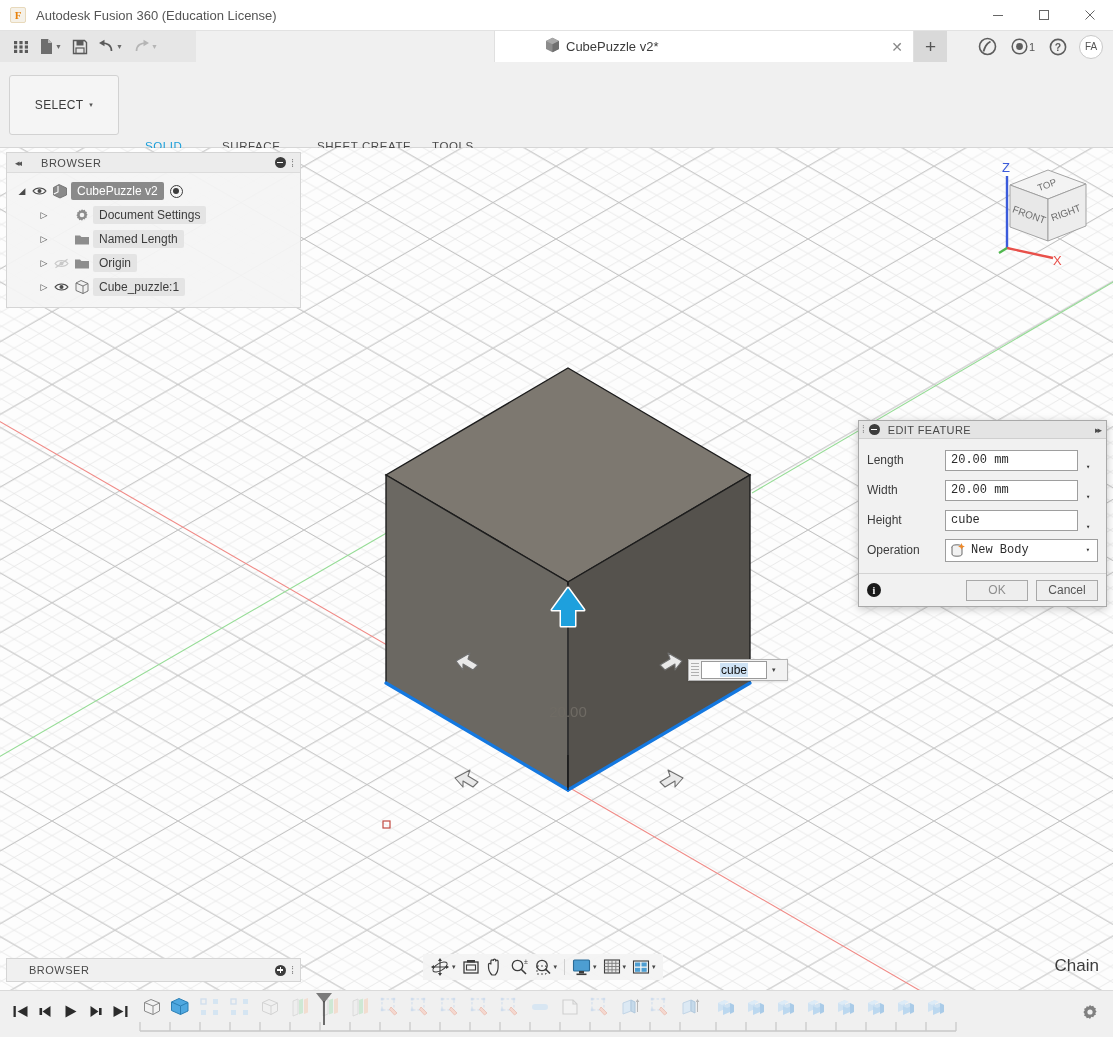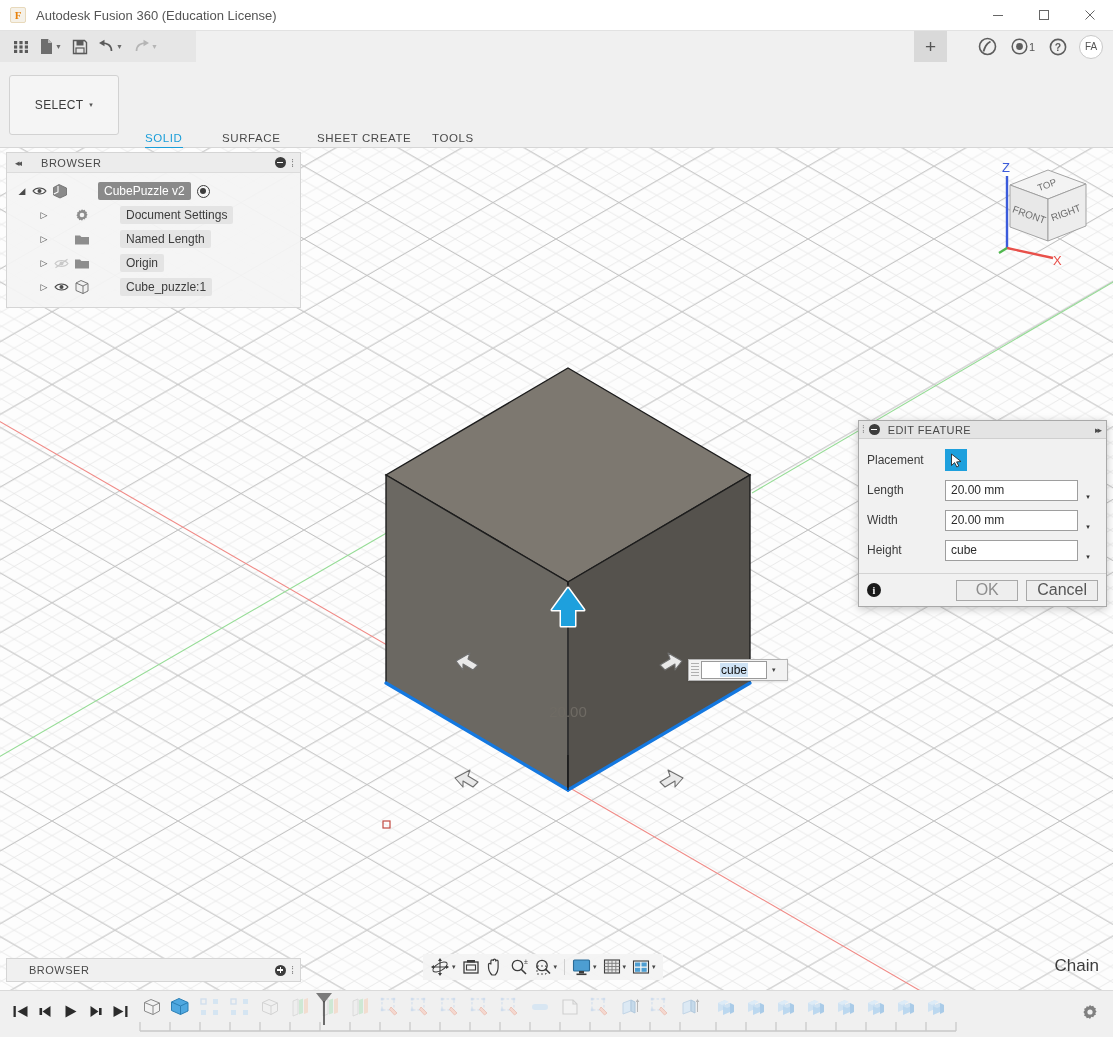--- a/index.html
+++ b/index.html
@@ -83,21 +83,21 @@
   #design-btn {
     position:absolute; left:9px; top:13px; width:110px; height:60px;
     border:1px solid #d2d2d2; border-radius:3px; background:#f5f5f5;
     display:flex; align-items:center; justify-content:center;
     font-size:12px; color:#3c3c3c; letter-spacing:.3px;
   }
   #design-caret { font-size:7px; margin-left:6px; color:#555; }
 
   #tabrow { position:absolute; left:130px; top:66px; height:20px; }
   .rtab {
-    position:absolute; top:4px; font-size:11.5px; letter-spacing:.6px;
+    position:absolute; top:12px; font-size:11.5px; letter-spacing:.6px;
     color:#4a4a4a; white-space:nowrap;
   }
   .rtab.active { color:#1a9ed9; }
   .rtab .ul { position:absolute; left:0; right:0; bottom:-6px; height:3px; background:#1a9ed9; }
 
   #toolrow { position:absolute; left:0; top:86px; height:62px; }
   .tool {
     position:absolute; top:0; width:44px; height:44px;
     display:flex; align-items:center; justify-content:center;
   }
@@ -136,21 +136,21 @@
   .grip { margin-left:5px; font-size:11px; color:#888; }
 
   #browser-body { padding:6px 0 8px 0; background:transparent; }
   .node { height:24px; display:flex; align-items:center; font-size:12px; }
   .twisty {
     width:14px; text-align:center; color:#4a4a4a; font-size:9px; flex:0 0 auto;
   }
   .eye { width:20px; display:flex; align-items:center; justify-content:center; flex:0 0 auto; }
   .nodeicon { width:22px; display:flex; align-items:center; justify-content:center; flex:0 0 auto; }
   .nodelabel {
-    font-size:12px; color:#3c3c3c; padding:2px 6px; background:#e4e4e4; border-radius:2px;margin-left:27px;
+    font-size:12px; color:#3c3c3c; padding:2px 6px; background:#e4e4e4; border-radius:2px;
   }
   .nodelabel.sel { background:#8a8a8a; color:#fff; }
   .radio-dot {
     width:13px; height:13px; border-radius:50%; border:1.5px solid #3c3c3c;
     display:flex; align-items:center; justify-content:center; margin-left:6px;
   }
   .radio-dot i { width:6px; height:6px; border-radius:50%; background:#3c3c3c; display:block; }
 
   
   #viewcube { position:absolute; right:8px; top:10px; width:120px; height:110px; }
@@ -183,21 +183,21 @@
     height:18px; background:#e4e4e4; border-bottom:1px solid #cfcfcf;
     display:flex; align-items:center;
   }
   #dlg-grip { margin-left:3px; font-size:10px; color:#8a8a8a; }
   #dlg-hdr .minus-circle { margin-left:4px; }
   #dlg-title { margin-left:8px; font-size:11px; letter-spacing:.4px; color:#4a4a4a; }
   #dlg-expand { margin-left:auto; margin-right:6px; font-size:9px; color:#4a4a4a; letter-spacing:-2px; }
   #dlg-body { padding:6px 8px 8px 8px; border-bottom:1px solid #d3d3d3; }
   .frow { display:flex; align-items:center; height:30px; }
   .flabel { width:78px; font-size:12px; color:#3c3c3c; }
-  .fctrl { flex:1; display:flex; align-items:flex-end; }
+  .fctrl { flex:1; display:flex; align-items:flex-end;font-family:Liberation Mono, monospace; }
   .finput {
     flex:1; height:21px; background:#fff; border:1px solid #9e9e9e;
     display:flex; align-items:center; padding-left:5px; font-size:12px; color:#2b2b2b;
   }
   .fcaret { width:20px; text-align:center; font-size:7px; color:#333; }
   #placement-btn {
     width:22px; height:22px; background:#1ea0dd; display:flex;
     align-items:center; justify-content:center;
   }
   .fselect {
@@ -206,21 +206,21 @@
   }
   .fselect .selcaret { margin-left:auto; margin-right:7px; font-size:7px; color:#333; }
   #dlg-footer { height:32px; display:flex; align-items:center; padding:0 8px; }
   #info-icon {
     width:14px; height:14px; border-radius:50%; background:#1a1a1a; color:#fff;
     font-size:10px; font-weight:bold; display:flex; align-items:center; justify-content:center;
     font-family:"Liberation Serif", serif;
   }
   .dbtn {
     height:21px; min-width:62px; border:1px solid #a8a8a8; background:#eeeeee;
-    display:flex; align-items:center; justify-content:center; font-size:16px; color:#555;
+    display:flex; align-items:center; justify-content:center; font-size:12px; color:#555;
     margin-left:8px; padding:0 10px;
   }
   #ok-btn { color:#8e8e8e; }
 
   
   #comments {
     position:absolute; left:6px; bottom:8px; width:295px; height:24px;
     background:#f0f0f0; border:1px solid #d5d5d5; display:flex; align-items:center;
   }
   #comments-title { margin-left:22px; font-size:11px; letter-spacing:.5px; color:#4a4a4a; }
@@ -328,20 +328,31 @@
     <div class="qa-icon">
       <svg width="17" height="15" viewBox="0 0 17 15">
           <path d="M3.5 12 C3.5 6 8 4 13 4" fill="none" stroke="#b5b5b5" stroke-width="1.7"></path>
           <path d="M16 4 L10.5 0.8 L10.5 7.2 Z" fill="#b5b5b5"></path>
         </svg>
       <span class="qa-caret" style="color:#b5b5b5">▼</span>
     </div>
   </div>
 
   <div id="tabstrip">
+    <div id="doc-tab">
+      <span class="tabicon" style="margin-left:50px;">
+        <svg width="15" height="16" viewBox="0 0 15 16">
+            <path d="M7.5 0.7 L14 4 V12 L7.5 15.3 L1 12 V4 Z" fill="#8c8c8c"></path>
+            <path d="M7.5 0.7 L14 4 L7.5 7.3 L1 4 Z" fill="#a8a8a8"></path>
+            <path d="M7.5 7.3 L14 4 V12 L7.5 15.3 Z" fill="#6f6f6f"></path>
+          </svg>
+      </span>
+      <span class="tablabel">CubePuzzle v2*</span>
+      <span id="tab-close">✕</span>
+    </div>
     <div id="plus-tab">+</div>
 
     <div id="tabstrip-right">
       <div class="tr-icon">
         <svg width="19" height="19" viewBox="0 0 19 19">
             <circle cx="9.5" cy="9.5" r="8" fill="none" stroke="#5d5d5d" stroke-width="1.6"></circle>
             <path d="M12.5 4.5 C8 7 7 10 5.5 14.5" stroke="#5d5d5d" stroke-width="1.8" fill="none"></path>
           </svg>
       </div>
       <div class="tr-icon" style="width:auto;padding:0 6px;">
@@ -784,30 +795,20 @@
       <span id="dlg-grip">⁞</span>
       <span class="minus-circle">
           <i></i>
         </span>
       <span id="dlg-title">EDIT FEATURE</span>
       <span id="dlg-expand">▸▸</span>
     </div>
 
     <div id="dlg-body">
 
-      <div class="frow">
-        <div class="flabel">Placement</div>
-        <div class="fctrl">
-          <div id="placement-btn">
-            <svg width="13" height="15" viewBox="0 0 13 15">
-                <path d="M1.5 1 L1.5 12.5 L4.6 9.6 L6.8 14 L8.8 13 L6.6 8.9 L11 8.5 Z" fill="#ffffff" stroke="#2b2b2b" stroke-width="0.9" stroke-linejoin="round"></path>
-              </svg>
-          </div>
-        </div>
-      </div>
 
       <div class="frow">
         <div class="flabel">Length</div>
         <div class="fctrl">
           <div class="finput">
             <span>20.00 mm</span>
           </div>
           <span class="fcaret">▾</span>
         </div>
       </div>
@@ -825,20 +826,36 @@
       <div class="frow">
         <div class="flabel">Height</div>
         <div class="fctrl">
           <div class="finput">
             <span>cube</span>
           </div>
           <span class="fcaret">▾</span>
         </div>
       </div>
 
+      <div class="frow">
+        <div class="flabel">Operation</div>
+        <div class="fctrl">
+          <div class="fselect">
+            <span style="display:flex;align-items:center;margin-right:5px;">
+              <svg width="16" height="15" viewBox="0 0 16 15">
+                  <ellipse cx="7" cy="4" rx="5" ry="2.2" fill="#f2f2f2" stroke="#5a5a5a" stroke-width="0.9"></ellipse>
+                  <path d="M2 4 v7 a5 2.2 0 0 0 10 0 V4" fill="#f2f2f2" stroke="#5a5a5a" stroke-width="0.9"></path>
+                  <path d="M11.5 0 l1 2.4 l2.4 1 l-2.4 1 l-1 2.4 l-1 -2.4 l-2.4 -1 l2.4 -1 z" fill="#f08a2a"></path>
+                </svg>
+            </span>
+            <span>New Body</span>
+            <span class="selcaret">▾</span>
+          </div>
+        </div>
+      </div>
 
     </div>
 
     <div id="dlg-footer">
       <span id="info-icon">i</span>
       <span style="margin-left:auto;display:flex;">
         <span class="dbtn" id="ok-btn">OK</span>
         <span class="dbtn">Cancel</span>
       </span>
     </div>

